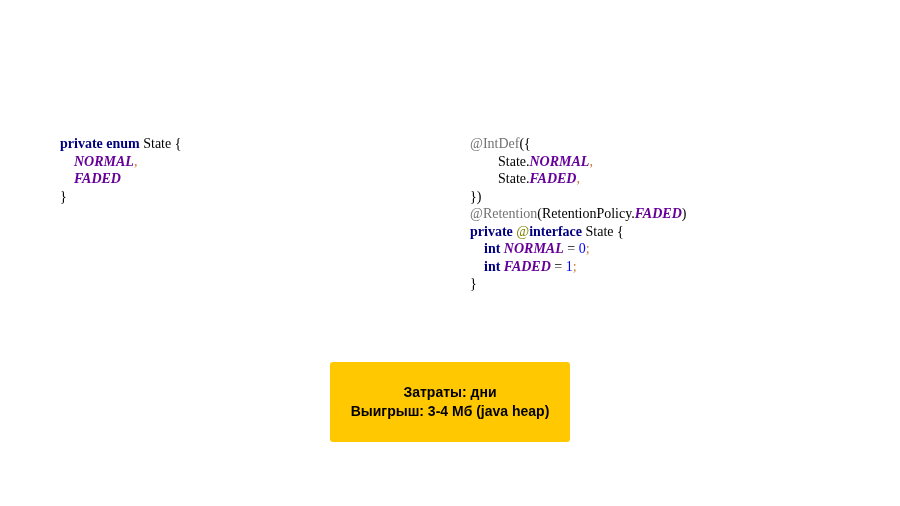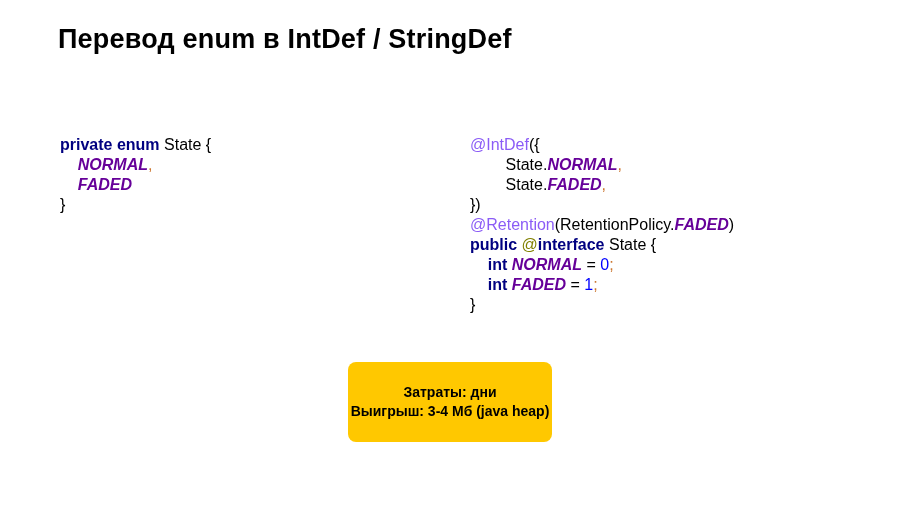--- a/index.html
+++ b/index.html
@@ -20,84 +20,83 @@
   }
   .title {
     position: absolute;
     left: 58px;
     top: 24px;
     font-size: 27px;
     font-weight: 700;
     letter-spacing: 0.2px;
   }
   .code {
-    font-family: Liberation Sans, sans-serif;
-    font-size: 16px;
+    font-family: Liberation Serif, serif;
+    font-size: 14px;
     line-height: 1.25;
     white-space: pre;
   }
   .code-left {
     position: absolute;
     left: 60px;
     top: 135px;
   }
   .code-right {
     position: absolute;
     left: 470px;
     top: 135px;
   }
   .kw   { color: #000080; font-weight: bold; }       
   .cls  { color: #000000; }                            
-  .ann  { color: #8b5cf6; text-align: center; }                            
+  .ann  { color: #737373; text-align: center; }                            
   .at   { color: #808000; }                            
   .enm  { color: #660099; font-style: italic; font-weight: bold; } 
   .num  { color: #0000ff; }                            
   .pun  { color: #000000; }                            
   .comma{ color: #cc7832; }                            
   .semi { color: #cc7832; }                            
 
   .callout {
     position: absolute;
     left: 50%;
     transform: translateX(-50%);
     top: 362px;
-    width: 204px;
+    width: 240px;
     height: 80px;
     background: #ffc800;
-    border-radius: 8px;
+    border-radius: 3px;
     display: flex;
     flex-direction: column;
     align-items: center;
     justify-content: center;
     font-family: Arial, Helvetica, sans-serif;
     font-size: 14px;
     font-weight: 700;
     text-align: center;
     line-height: 1.35;
     color: #000;
   }
 </style>
 </head>
 <body>
 
 <div class="slide">
 
-  <div class="title">Перевод  enum в IntDef / StringDef</div>
 
   <div class="code code-left"><span class="kw">private enum</span><span class="cls"> State </span><span class="pun">{</span>
 <span>    </span><span class="enm">NORMAL</span><span class="comma">,</span>
 <span>    </span><span class="enm">FADED</span>
 <span class="pun">}</span></div>
 
   <div class="code code-right"><span class="ann">@IntDef</span><span class="pun">({</span>
 <span>        </span><span class="cls">State</span><span class="pun">.</span><span class="enm">NORMAL</span><span class="comma">,</span>
 <span>        </span><span class="cls">State</span><span class="pun">.</span><span class="enm">FADED</span><span class="comma">,</span>
 <span class="pun">})</span>
 <span class="ann">@Retention</span><span class="pun">(</span><span class="cls">RetentionPolicy</span><span class="pun">.</span><span class="enm">FADED</span><span class="pun">)</span>
-<span class="kw">public</span><span> </span><span class="at">@</span><span class="kw">interface</span><span> </span><span class="cls">State </span><span class="pun">{</span>
+<span class="kw">private</span><span> </span><span class="at">@</span><span class="kw">interface</span><span> </span><span class="cls">State </span><span class="pun">{</span>
 <span>    </span><span class="kw">int</span><span> </span><span class="enm">NORMAL</span><span class="pun"> = </span><span class="num">0</span><span class="semi">;</span>
 <span>    </span><span class="kw">int</span><span> </span><span class="enm">FADED</span><span class="pun"> = </span><span class="num">1</span><span class="semi">;</span>
 <span class="pun">}</span></div>
 
   <div class="callout">
     <div>Затраты: дни</div>
     <div>Выигрыш: 3-4 Мб (java heap)</div>
   </div>
 
 </div>

